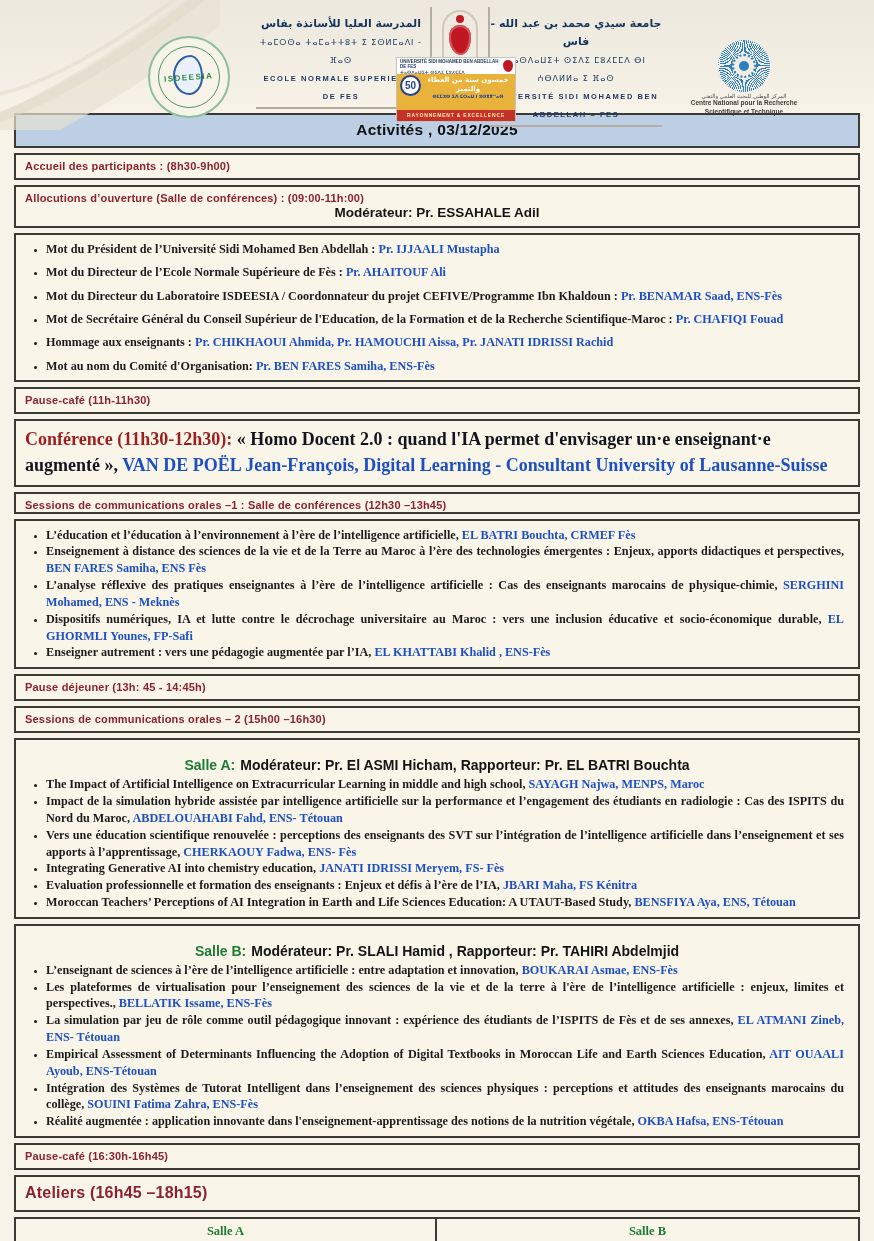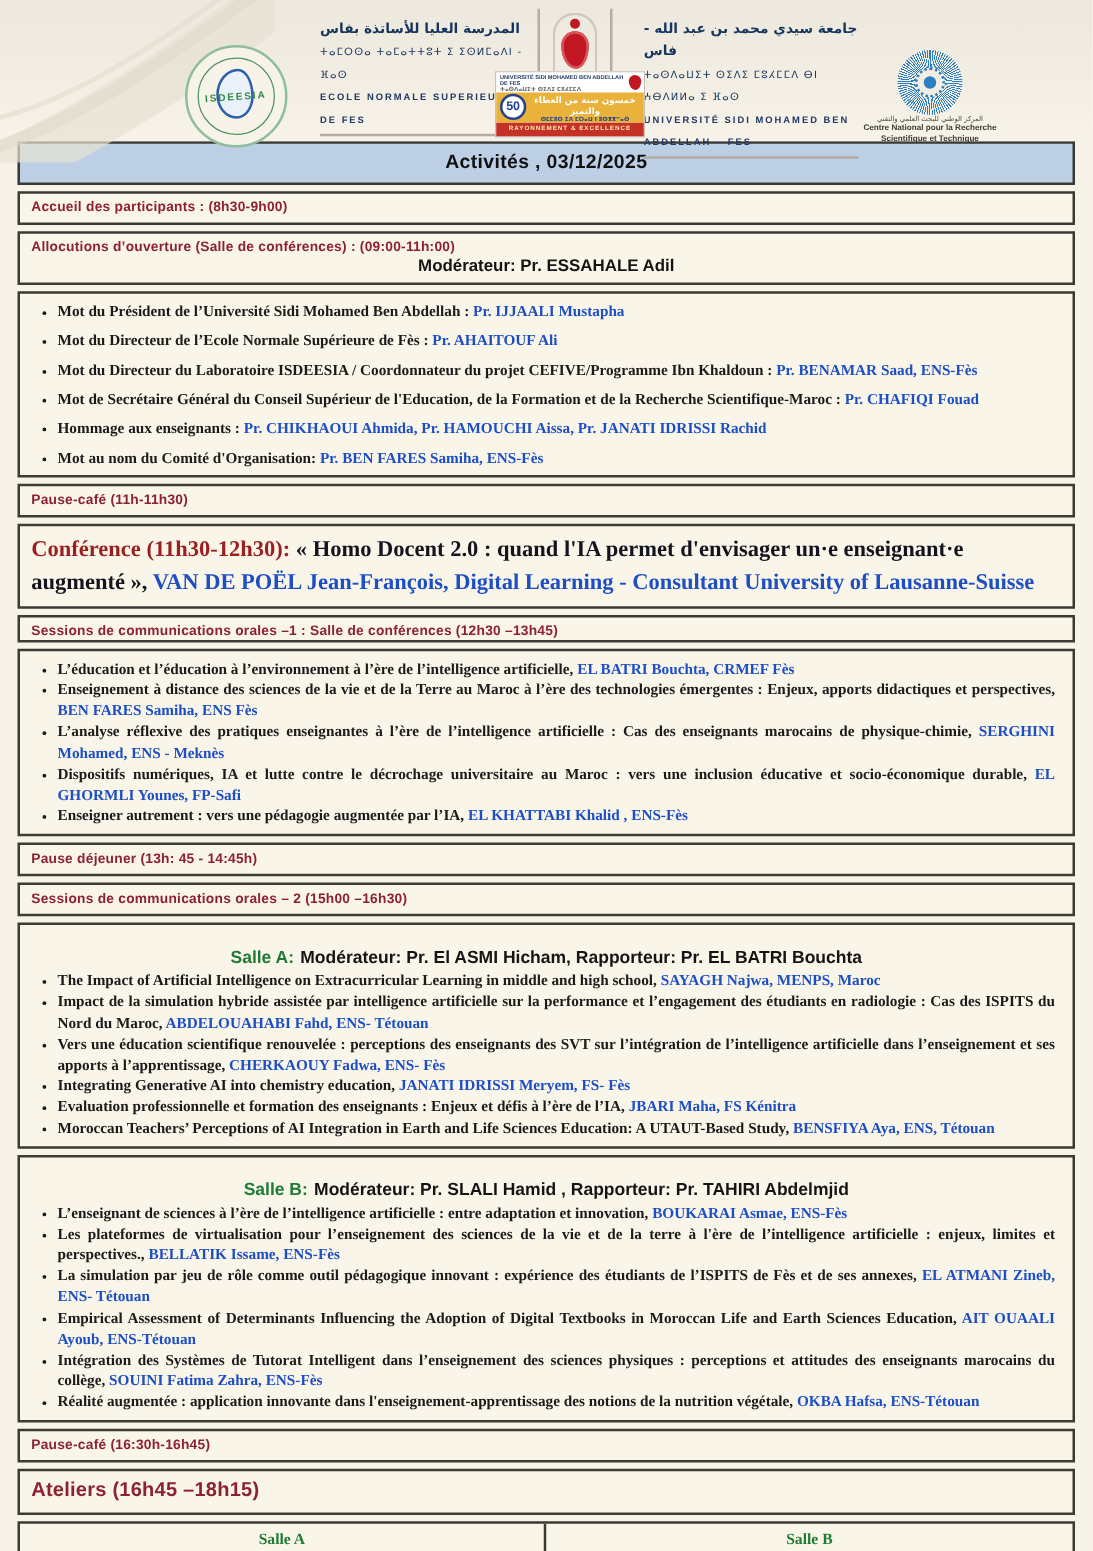--- a/index.html
+++ b/index.html
@@ -14,26 +14,26 @@
   .isdeesia { position:absolute; left:148px; top:36px; width:82px; height:82px;
               border-radius:50%; background:#F7F3E8; border:2px solid #8FBF9A;
               display:flex; align-items:center; justify-content:center; }
   .isdeesia .inner { width:62px; height:62px; border-radius:50%; border:1.5px solid #4E9460;
               position:relative; display:flex; align-items:center; justify-content:center; overflow:hidden;}
   .isdeesia .head { position:absolute; left:14px; top:8px; width:30px; height:40px;
               background:#EAF1FA; border:2px solid #2C5FA8; border-radius:58% 42% 46% 54% / 52% 55% 45% 48%; }
   .isdeesia .label { position:relative; z-index:2; color:#2F8A45; font-size:8px; font-weight:bold;
               letter-spacing:1.5px; transform:rotate(-4deg); }
 
-  .hdr-block { position:absolute; text-align:left; border-bottom:2px solid #B3ADA2; padding-bottom:4px;}
+  .hdr-block { position:absolute; text-align:center; border-bottom:2px solid #B3ADA2; padding-bottom:4px;}
   .hdr-block .ar  { font-family:"DejaVu Sans", sans-serif; font-size:11px; color:#15355c; font-weight:bold; }
   .hdr-block .tf  { font-family:"DejaVu Sans", sans-serif; font-size:8px; color:#15355c; letter-spacing:1px; }
   .hdr-block .lat { font-size:7.5px; font-weight:bold; color:#1F3864; letter-spacing:1.6px; }
   .ens-block   { left:256px; top:13px; width:170px; }
-  .usmba-block { left:515px; top:13px; width:172px; }
+  .usmba-block { left:490px; top:13px; width:172px; }
 
   .emblem { position:absolute; left:430px; top:7px; width:60px; height:56px;
             border-left:2px solid #B3ADA2; border-right:2px solid #B3ADA2;
             display:flex; align-items:center; justify-content:center; }
   .emblem .arch { width:36px; height:50px; border:2px solid #CFC9BC; border-bottom:none;
             border-radius:18px 18px 0 0; position:relative; }
   .emblem .dotTop { position:absolute; left:50%; top:3px; transform:translateX(-50%);
             width:8px; height:8px; border-radius:50%; background:#C01722; }
   .emblem .blob { position:absolute; left:50%; top:13px; transform:translateX(-50%);
             width:22px; height:30px; background:#C01722;
@@ -41,21 +41,21 @@
             box-shadow: inset 0 0 0 2px #D8555C; }
 
   .anniv { position:absolute; left:396px; top:57px; width:120px; border:1px solid #C7C2B6;
            background:#fff; font-weight:bold; }
   .anniv .strip1 { height:16px; background:#fff; position:relative; padding:1px 14px 1px 3px; }
   .anniv .strip1 .t1 { font-size:4.5px; color:#1F3864; line-height:1.2; display:block; }
   .anniv .strip1 .t2 { font-size:4.5px; color:#6b6b6b; line-height:1.2; display:block;
                        font-family:"DejaVu Sans", sans-serif; }
   .anniv .strip1 .mini { position:absolute; right:2px; top:2px; width:10px; height:12px;
                        background:#C01722; border-radius:50% 50% 45% 55%/40% 40% 60% 60%; }
-  .anniv .strip2 { height:24px; background:#E8B23B; position:relative; padding:2px 2px 2px 26px;
+  .anniv .strip2 { height:36px; background:#E8B23B; position:relative; padding:2px 2px 2px 26px;
                    text-align:center; }
   .anniv .circ50 { position:absolute; left:3px; top:1px; width:21px; height:21px; background:#fff;
                    border:2px solid #24418E; border-radius:50%; color:#24418E;
                    font-size:10px; font-weight:bold; display:flex; align-items:center; justify-content:center; }
   .anniv .ar1 { font-family:"DejaVu Sans", sans-serif; font-size:7px; color:#fff; display:block; line-height:1.3;}
   .anniv .ar2 { font-family:"DejaVu Sans", sans-serif; font-size:4.5px; color:#24418E; display:block; line-height:1.3;}
   .anniv .strip3 { height:11px; background:#C33129; color:#FFE9A8; font-size:5px;
                    letter-spacing:.8px; text-align:center; line-height:11px; }
 
   .cnrst { position:absolute; left:688px; top:40px; width:112px; text-align:center; }

